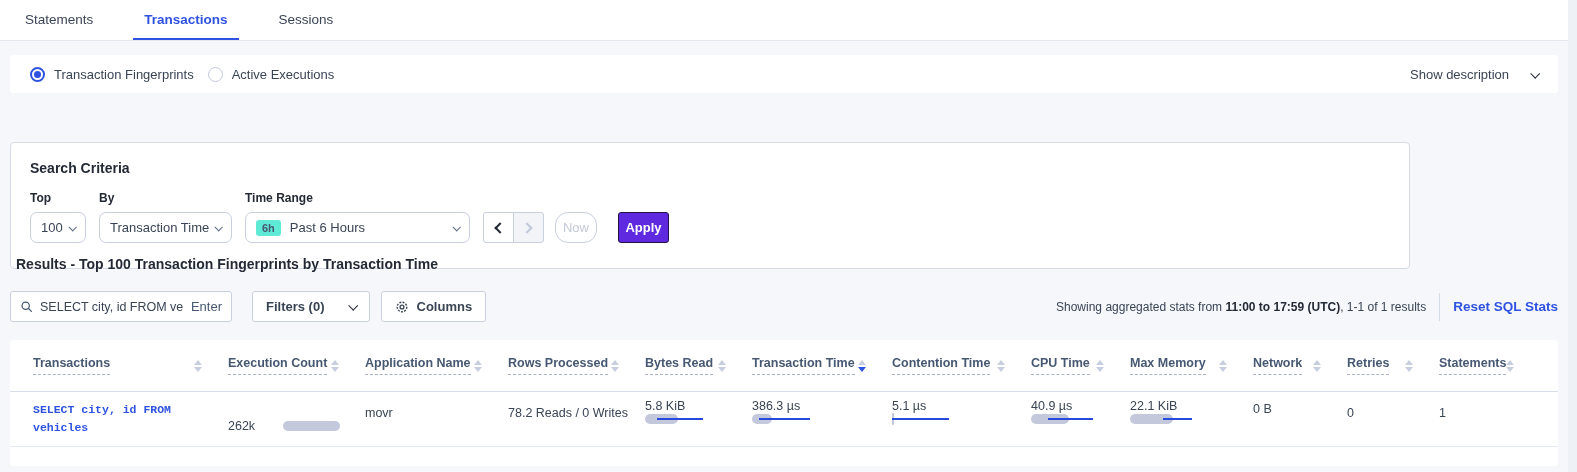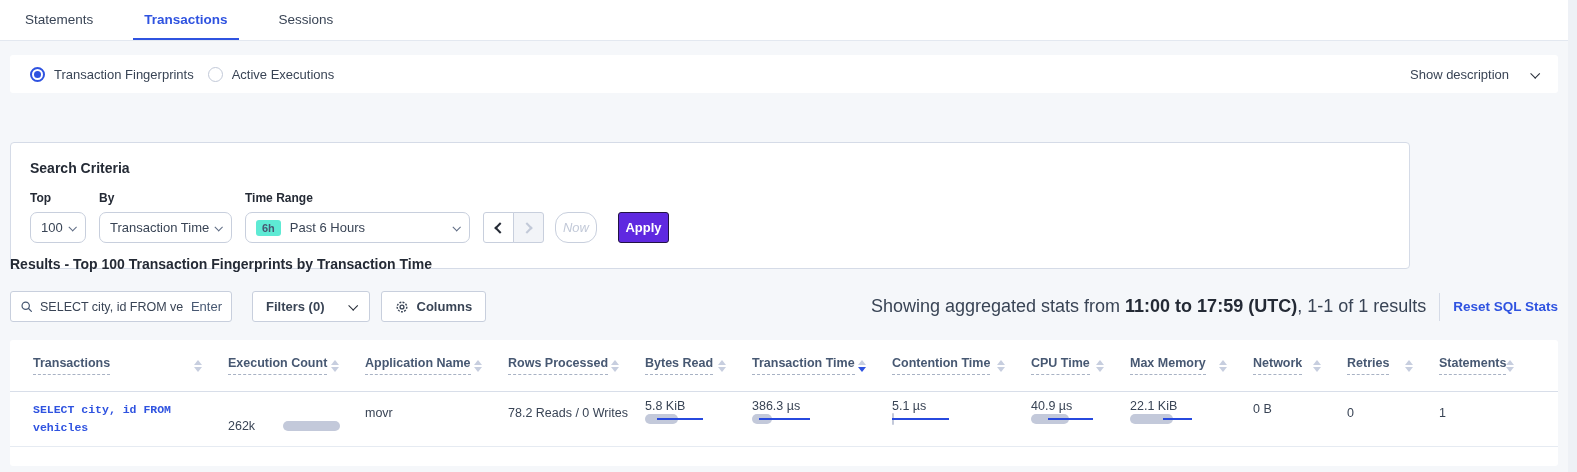--- a/index.html
+++ b/index.html
@@ -42,34 +42,34 @@
   .sel-top{width:56px;}
   .sel-by{width:133px;}
   .sel-range{width:225px;}
   .badge-6h{background:#5eead4;color:var(--text-header);font-size:11px;font-weight:700;border-radius:3px;padding:2px 6px;margin-right:9px;}
   .nav-pair{display:flex;margin-right:11px;}
   .nav-btn{width:31px;height:31px;border:1px solid var(--border);background:#fff;display:flex;align-items:center;justify-content:center;cursor:pointer;}
   .nav-btn.prev{border-radius:3px 0 0 3px;}
   .nav-btn.next{border-radius:0 3px 3px 0;margin-left:-1px;background:#f2f4f8;}
   .arrow-left{width:8px;height:8px;border-left:2px solid var(--text-dark);border-bottom:2px solid var(--text-dark);transform:rotate(45deg);margin-left:3px;}
   .arrow-right{width:8px;height:8px;border-right:2px solid var(--muted);border-top:2px solid var(--muted);transform:rotate(45deg);margin-right:3px;}
-  .now-btn{width:42px;height:31px;border:1px solid var(--border);border-radius:13px;background:#fff;color:var(--muted);font-size:13px;display:flex;align-items:center;justify-content:center;margin-right:21px;cursor:default;font-style:italic;}
+  .now-btn{width:42px;height:31px;border:1px solid var(--border);border-radius:13px;background:#fff;color:var(--muted);font-size:13px;display:flex;align-items:center;justify-content:center;margin-right:21px;cursor:default;}
   .apply-btn{width:51px;height:31px;background:var(--purple);border:1px solid #221244;border-radius:3px;color:#fff;font-size:13px;font-weight:700;display:flex;align-items:center;justify-content:center;cursor:pointer;}
 
   
-  .results-heading{position:absolute;top:256px;left:10px;font-size:14px;font-weight:700;color:var(--text-dark);}
+  .results-heading{position:absolute;top:256px;left:16px;font-size:14px;font-weight:700;color:var(--text-dark);}
   .toolbar{position:absolute;top:291px;left:10px;width:1548px;height:31px;display:flex;align-items:center;}
   .search-box{width:222px;height:31px;border:1px solid var(--border);border-radius:3px;background:#fff;display:flex;align-items:center;padding:0 9px;gap:7px;}
   .search-box input{border:none;outline:none;flex:1;min-width:0;font-size:12.5px;color:var(--text);font-family:"Liberation Sans",sans-serif;background:transparent;}
   .enter-hint{font-size:13px;color:var(--text-header);cursor:pointer;}
   .tool-btn{height:31px;border:1px solid var(--border);border-radius:3px;background:#fff;display:flex;align-items:center;padding:0 13px;gap:8px;font-size:13px;font-weight:700;color:var(--text);cursor:pointer;}
   .filters-btn{margin-left:20px;gap:24px;}
   .columns-btn{margin-left:11px;}
   .toolbar-right{margin-left:auto;display:flex;align-items:center;}
-  .stats-text{font-size:18px;color:var(--text);}
+  .stats-text{font-size:12px;color:var(--text);}
   .stats-text b{color:var(--text-dark);}
   .vdivider{width:1px;height:28px;background:#d5dbe7;margin:0 13px;}
   .reset-link{font-size:13.5px;font-weight:700;color:var(--accent);cursor:pointer;}
 
   
   .table-card{position:absolute;top:340px;left:10px;width:1548px;height:126px;background:#fff;border-radius:3px;}
   .thead{display:flex;align-items:center;height:52px;padding:0 23px;border-bottom:1px solid #d8dee9;}
   .th{display:flex;align-items:center;flex-shrink:0;}
   .th-label{font-size:12.5px;font-weight:700;color:var(--text-header);border-bottom:1px dashed #a8b2c4;padding-bottom:4px;cursor:help;}
   .sort{display:flex;flex-direction:column;gap:2px;margin-left:auto;margin-right:26px;cursor:pointer;}

